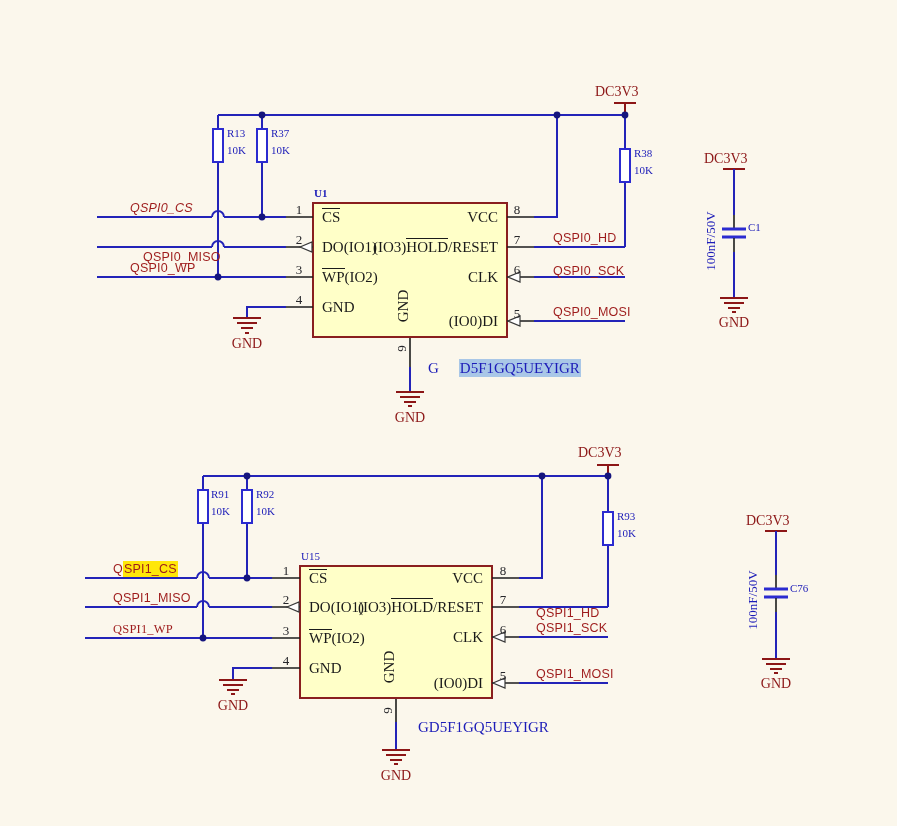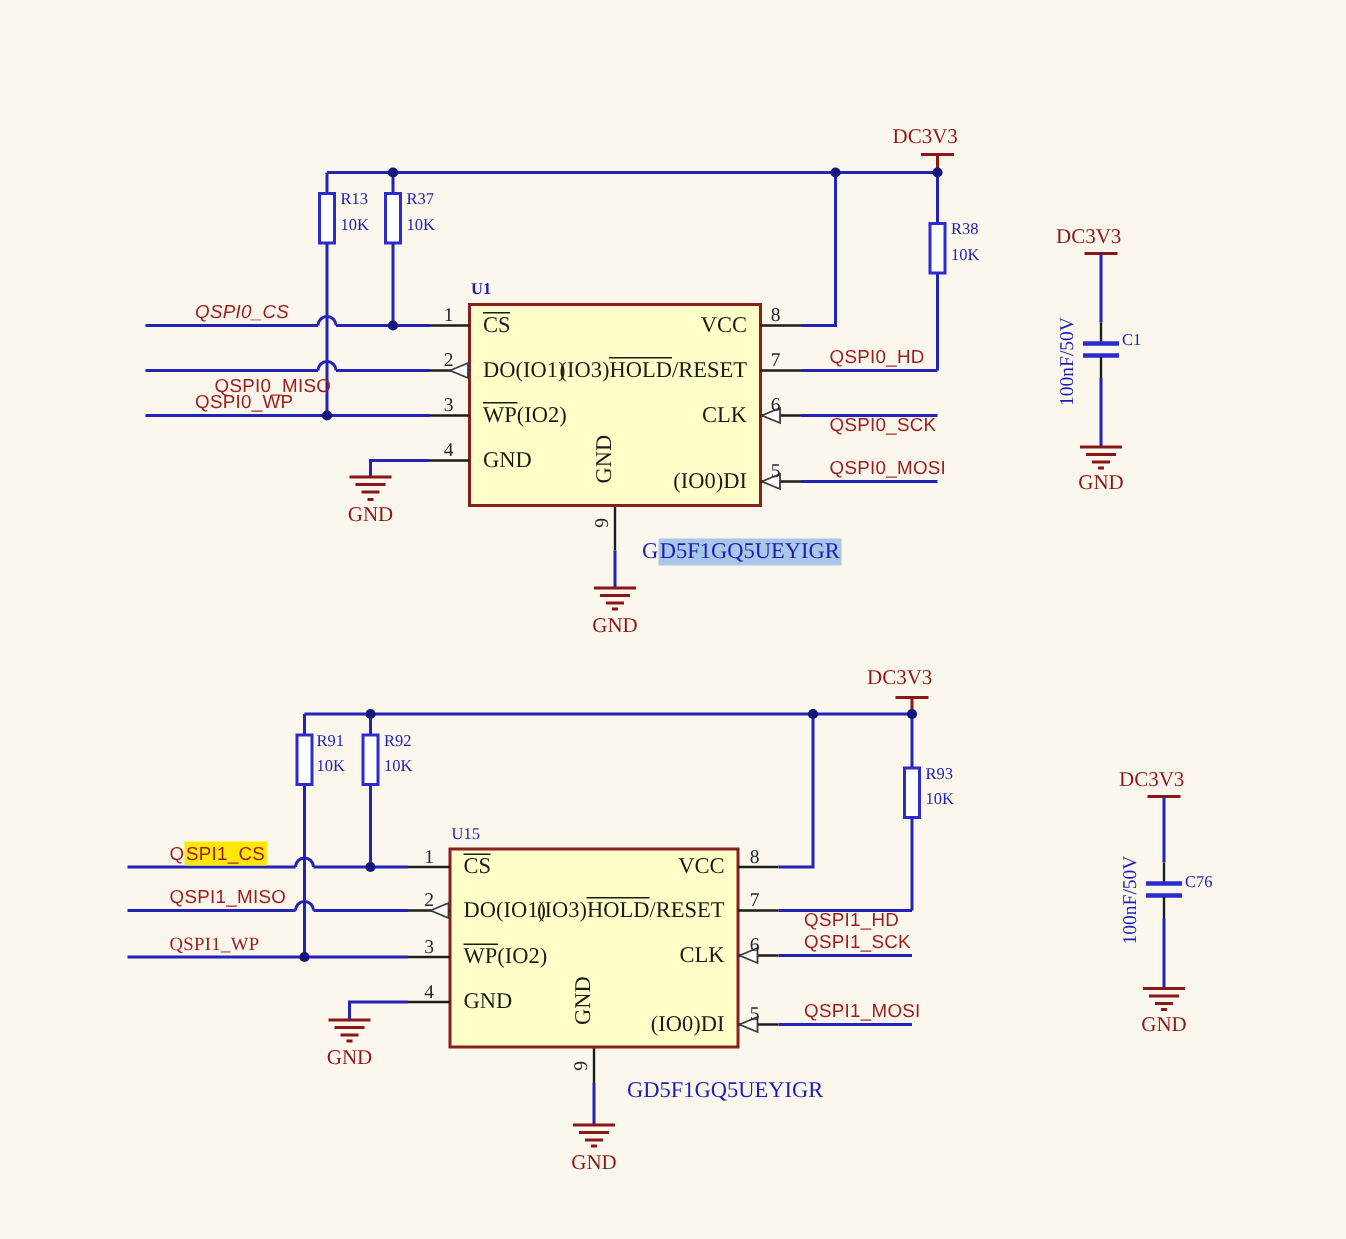--- a/index.html
+++ b/index.html
@@ -21,21 +21,21 @@
   .blue{color:#1c1cb8;}
   .red{color:#8c1616;}
   .pinname{font-size:15px;color:#1a1a1a;height:18px;line-height:18px;}
   .pinnum{font-size:13px;color:#26262a;width:30px;text-align:center;}
   .des{font-size:11px;}
   .pn{font-size:15px;}
   .pwrlbl{font-size:14px;width:60px;text-align:left;}
   .gndlbl{font-size:14px;width:40px;text-align:center;}
   .rot{transform:rotate(-90deg);transform-origin:center;text-align:center;}
   .ov{display:inline-block;border-top:1.5px solid #1b1b1b;line-height:1.1;}
-  .hl-b{background:#a9c7e7;padding:1px 1px;}
+  .hl-b{background:#a9c7e7;padding:1px 1px;margin-left:20px;}
   .hl-y{background:#ffe70a;padding:1px 1px;}
   .alr{text-align:right;}
 </style>
 </head>
 <body>
 
 <div id="canvas">
 
 <svg width="897" height="826" viewBox="0 0 897 826">
 
@@ -179,21 +179,21 @@
 
 <div class="t pwrlbl red" style="left:595px;top:84px;">DC3V3</div>
 <div class="t gndlbl red" style="left:227px;top:336px;">GND</div>
 <div class="t gndlbl red" style="left:390px;top:410px;">GND</div>
 
 <div class="t netlbl" style="left:130px;top:201px;font-style:italic;"><span>QSPI0_CS</span></div>
 <div class="t netlbl" style="left:143px;top:231px;margin-top:19px;"><span>QSPI0_MISO</span></div>
 <div class="t netlbl" style="left:130px;top:261px;text-align:center;"><span>QSPI0_WP</span></div>
 
 <div class="t netlbl" style="left:553px;top:231px;">QSPI0_HD</div>
-<div class="t netlbl" style="left:553px;top:276px;">QSPI0_SCK</div>
+<div class="t netlbl" style="left:553px;top:264px;">QSPI0_SCK</div>
 <div class="t netlbl" style="left:553px;top:305px;">QSPI0_MOSI</div>
 
 <div class="t des blue" style="left:314px;top:187px;font-weight:bold;">U1</div>
 <div class="t pn blue" style="left:428px;top:360px;"><span>G</span><span class="hl-b">D5F1GQ5UEYIGR</span></div>
 
 <div class="t pinnum" style="left:284px;top:202px;">1</div>
 <div class="t pinnum" style="left:284px;top:232px;">2</div>
 <div class="t pinnum" style="left:284px;top:262px;">3</div>
 <div class="t pinnum" style="left:284px;top:292px;">4</div>
 <div class="t pinnum" style="left:502px;top:202px;">8</div>

